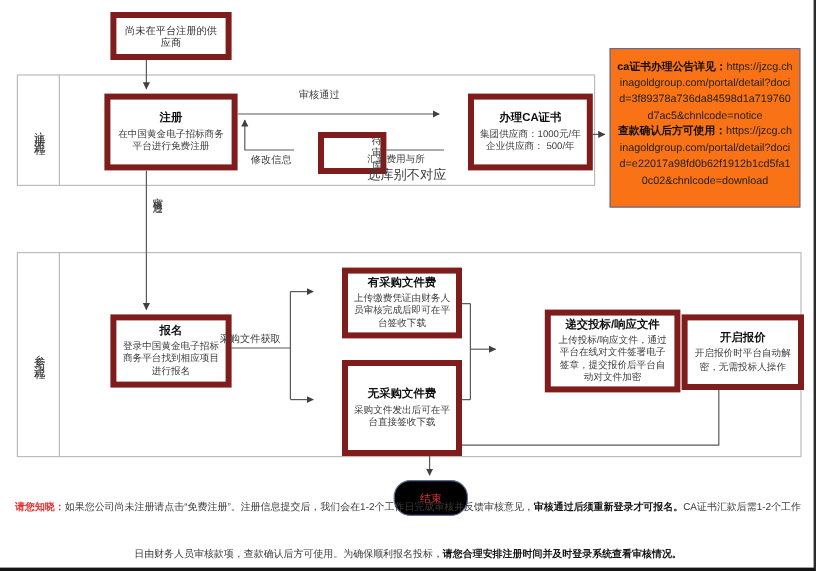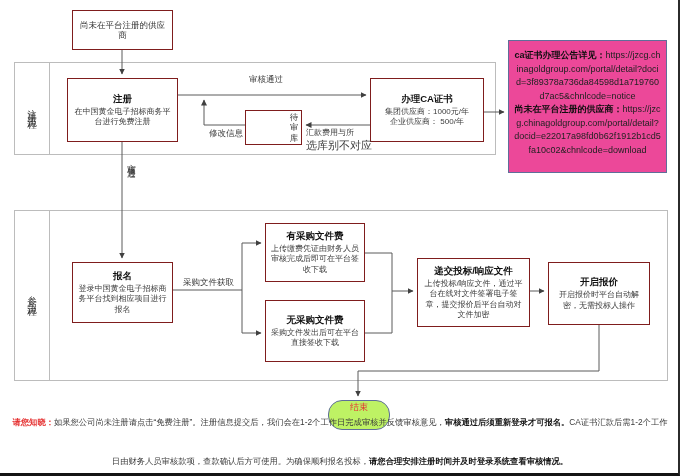--- a/index.html
+++ b/index.html
@@ -11,41 +11,41 @@
   .section{position:absolute;border:1px solid #bcbcbc;background:transparent;box-sizing:border-box;}
   .lane-label{
     position:absolute;border-right:1px solid #bcbcbc;box-sizing:border-box;
     display:flex;align-items:center;justify-content:center;
   }
   .vtext{
     writing-mode:vertical-lr;text-orientation:upright;letter-spacing:4px;
     font-size:9.5px;color:#333;
   }
   .fbox{
-    position:absolute;border:1px solid #7f1d1d;background:#fff;box-sizing:border-box;
+    position:absolute;border:5px solid #7f1d1d;background:#fff;box-sizing:border-box;
     display:flex;flex-direction:column;align-items:center;justify-content:center;
-    text-align:center;z-index:3;
+    text-align:center;z-index:3;margin-left:20px;
   }
   .fbox .ftitle{font-weight:bold;font-size:9.5px;color:#101010;line-height:12px;margin-bottom:2px;}
   .fbox .fbody{font-size:8px;color:#3d3d3d;line-height:10.5px;padding:0 4px;}
   .flabel{position:absolute;font-size:8.5px;color:#3d3d3d;z-index:4;white-space:nowrap;}
   .vflabel{
     position:absolute;z-index:4;
     writing-mode:vertical-lr;text-orientation:upright;letter-spacing:2px;
     font-size:8.5px;color:#3d3d3d;
   }
   #infoBox{
-    position:absolute;border:1px solid #5f6e99;background:#ec4899;box-sizing:border-box;
+    position:absolute;border:1px solid #5f6e99;background:#f97316;box-sizing:border-box;
     text-align:center;font-size:9px;line-height:13.5px;color:#222;
     padding:8px 5px;word-break:break-all;z-index:3;
   }
   #infoBox b{color:#0e0e0e;}
   #endNode{
-    position:absolute;border:1px solid #5f6e99;border-radius:14px;background:#bef264;
-    display:flex;align-items:flex-start;justify-content:center;
+    position:absolute;border:1px solid #5f6e99;border-radius:14px;background:#000000;
+    display:flex;align-items:center;justify-content:center;
     font-size:9px;z-index:3;
   }
   #wires{position:absolute;left:0;top:0;z-index:2;pointer-events:none;}
   .disc{position:absolute;width:680px;text-align:center;font-size:8.3px;
         white-space:nowrap;color:#3a3a3a;z-index:5;}
   .disc b{color:#141414;}
   .red{font-weight:bold;}
 </style>
 </head>
 <body>
@@ -94,47 +94,47 @@
 
   <div class="fbox" style="left:67px;top:78px;width:111px;height:64px;">
     <div class="ftitle">注册</div>
     <div class="fbody">在中国黄金电子招标商务平台进行免费注册</div>
   </div>
 
   <div class="fbox" style="left:245px;top:110px;width:57px;height:35px;padding-left:41px;">
     <div class="fbody" style="font-size:8.5px;">待审库</div>
   </div>
 
-  <div class="fbox" style="left:370px;top:78px;width:114px;height:64px;">
+  <div class="fbox" style="left:370px;top:78px;width:104px;height:64px;">
     <div class="ftitle">办理CA证书</div>
     <div class="fbody">集团供应商：1000元/年</div>
     <div class="fbody">企业供应商： 500/年</div>
   </div>
 
   <div id="infoBox" style="left:508px;top:40px;width:159px;height:133px;">
     <b>ca证书办理公告详见：</b><span>https://jzcg.chinagoldgroup.com/portal/detail?docid=3f89378a736da84598d1a719760d7ac5&amp;chnlcode=notice</span><br>
-    <b>尚未在平台注册的供应商：</b><span>https://jzcg.chinagoldgroup.com/portal/detail?docid=e22017a98fd0b62f1912b1cd5fa10c02&amp;chnlcode=download</span>
+    <b>查款确认后方可使用：</b><span>https://jzcg.chinagoldgroup.com/portal/detail?docid=e22017a98fd0b62f1912b1cd5fa10c02&amp;chnlcode=download</span>
   </div>
 
   <div class="fbox" style="left:265px;top:223px;width:100px;height:59px;">
     <div class="ftitle">有采购文件费</div>
     <div class="fbody">上传缴费凭证由财务人员审核完成后即可在平台签收下载</div>
   </div>
 
   <div class="fbox" style="left:72px;top:262px;width:101px;height:61px;">
     <div class="ftitle">报名</div>
     <div class="fbody">登录中国黄金电子招标商务平台找到相应项目进行报名</div>
   </div>
 
-  <div class="fbox" style="left:265px;top:300px;width:100px;height:62px;text-align:center;">
+  <div class="fbox" style="left:265px;top:300px;width:100px;height:80px;text-align:center;">
     <div class="ftitle">无采购文件费</div>
     <div class="fbody">采购文件发出后可在平台直接签收下载</div>
   </div>
 
-  <div class="fbox" style="left:417px;top:258px;width:113px;height:69px;">
+  <div class="fbox" style="left:434px;top:258px;width:113px;height:69px;">
     <div class="ftitle">递交投标/响应文件</div>
     <div class="fbody">上传投标/响应文件，通过平台在线对文件签署电子签章，提交报价后平台自动对文件加密</div>
   </div>
 
   <div class="fbox" style="left:548px;top:262px;width:102px;height:63px;">
     <div class="ftitle">开启报价</div>
     <div class="fbody">开启报价时平台自动解密，无需投标人操作</div>
   </div>
 
   <div id="endNode" style="left:328px;top:400px;width:60px;height:28px;color:#e53333;">

